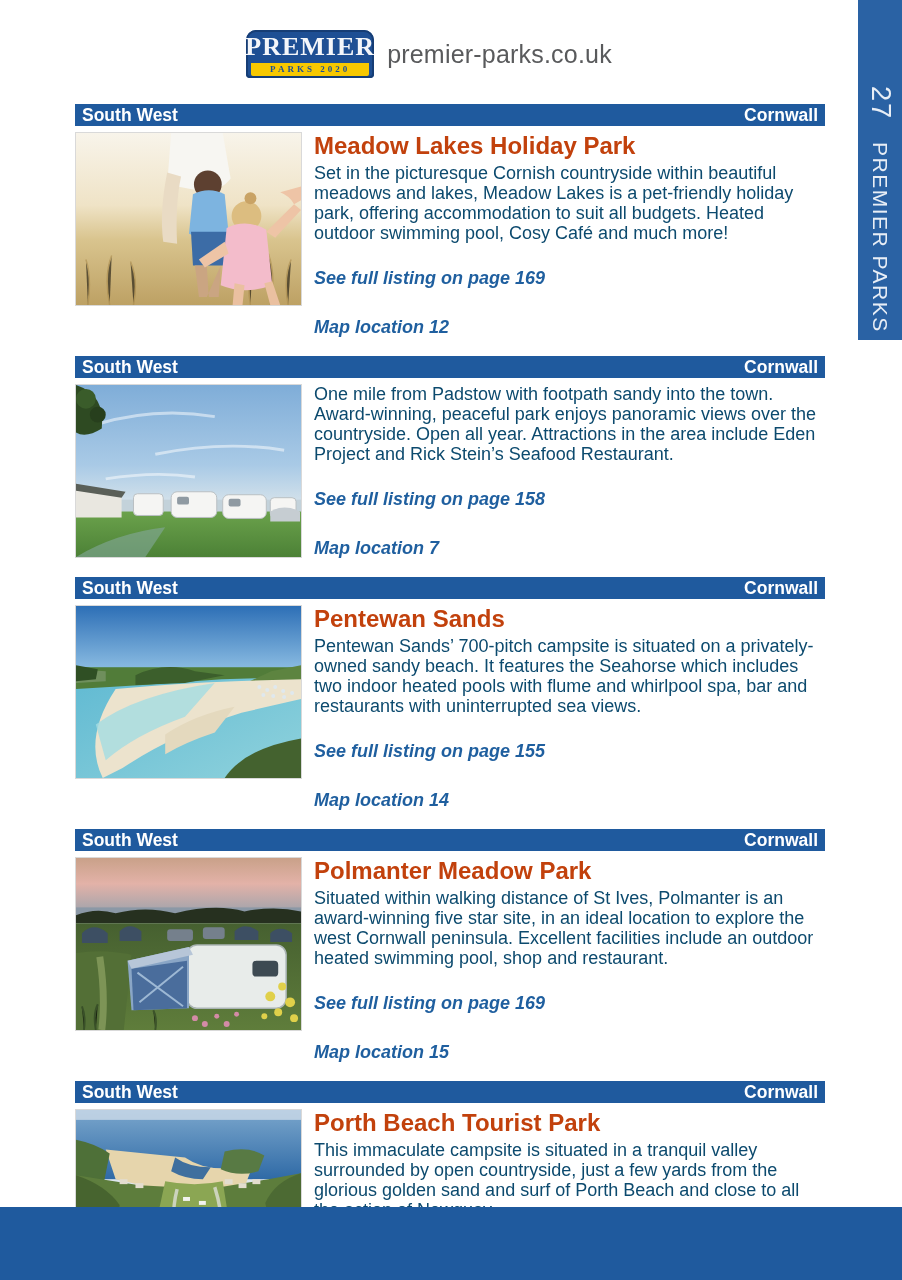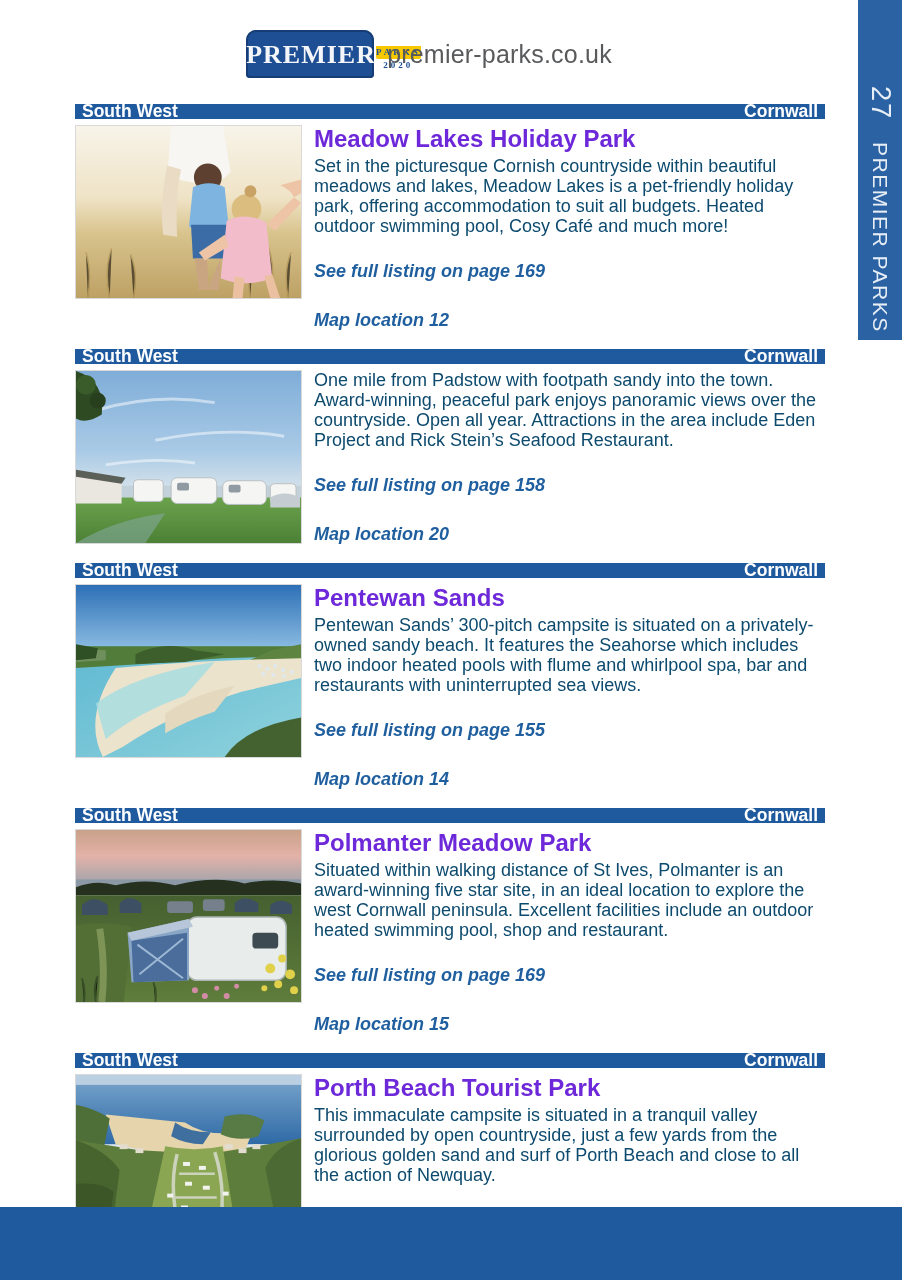--- a/index.html
+++ b/index.html
@@ -2,45 +2,45 @@
 <html><head>
 <meta charset="utf-8">
 <style>
   html,body{margin:0;padding:0;background:#ffffff;}
   body{font-family:"Liberation Sans",sans-serif;-webkit-font-smoothing:antialiased;}
   #page{position:relative;width:902px;height:1280px;background:#ffffff;overflow:hidden;}
 
   
   .header{position:absolute;top:30px;left:0;width:858px;display:flex;justify-content:center;align-items:center;}
   .logo-box{width:128px;height:48px;background:#1e4f94;border-radius:10px 10px 4px 4px;
-            box-shadow:inset 0 0 0 2px #163d75;display:flex;align-items:center;}
+            box-shadow:inset 0 0 0 2px #163d75;display:flex;flex-direction:column;align-items:center;}
   .logo-brand{font-family:"Liberation Serif",serif;color:#f4f6fa;font-size:26px;font-weight:bold;
               letter-spacing:1px;line-height:32px;margin-top:1px;}
   .logo-sub{background:#f7c800;color:#1e4f94;font-family:"Liberation Serif",serif;font-weight:bold;
             font-size:9px;letter-spacing:3px;width:118px;text-align:center;height:13px;line-height:13px;
             border-radius:0 0 2px 2px;margin-bottom:3px;}
   .site-url{color:#595a5c;font-size:25px;margin-left:13px;letter-spacing:0.2px;}
 
   
   .side-band{position:absolute;top:0;right:0;width:44px;height:340px;background:#2a62a4;
              display:flex;flex-direction:column;align-items:center;}
   .side-band .pagenum{writing-mode:vertical-rl;color:#e8eef6;font-size:27px;margin-top:86px;letter-spacing:2px;}
   .side-band .brand-vert{writing-mode:vertical-rl;color:#e8eef6;font-size:21px;margin-top:22px;letter-spacing:1.5px;}
 
   
   .listings{position:absolute;left:75px;top:104px;width:750px;}
   .card{margin-bottom:16px;}
-  .bar{height:15px;background:#1f5a9e;display:flex;justify-content:space-between;align-items:center;
+  .bar{height:22px;background:#1f5a9e;display:flex;justify-content:space-between;align-items:center;
        padding:0 7px;box-sizing:border-box;}
   .bar span{color:#ffffff;font-weight:bold;font-size:17.5px;}
   .row{display:flex;margin-top:6px;}
   .photo{width:227px;height:174px;flex:0 0 227px;border:1px solid #d9d9d9;box-sizing:border-box;overflow:hidden;background:#dde6ee;}
   .photo svg{display:block;width:100%;height:100%;}
   .txt{margin-left:12px;width:511px;}
-  .title{color:#6d28d9;font-weight:bold;font-size:24px;line-height:28px;margin:0 0 3px 0;}
+  .title{color:#c2410c;font-weight:bold;font-size:24px;line-height:28px;margin:0 0 3px 0;}
   .desc{color:#0c4a6e;font-size:18px;line-height:20px;}
   .lnk{color:#1f5f9f;font-size:18px;line-height:25.5px;font-weight:bold;font-style:italic;margin-top:23px;}
 
   .footer{position:absolute;left:0;bottom:0;width:902px;height:73px;background:#1f5a9e;}
 </style>
 </head>
 <body>
 
 <div id="page">
 
@@ -150,21 +150,21 @@
               </g>
             <path d="M196 128 q14 -8 30 0 v10 h-30 z" fill="#c6cdd2"></path>
             <path d="M0 0 q30 10 26 44 q-16 10 -26 4 z" fill="#2e4a22"></path>
             <circle cx="10" cy="14" r="10" fill="#3a5c2a"></circle>
               <circle cx="22" cy="30" r="8" fill="#273f1d"></circle>
           </svg>
         </div>
         <div class="txt">
           <div class="desc">One mile from Padstow with footpath sandy into the town. Award-winning, peaceful park enjoys panoramic views over the countryside. Open all year. Attractions in the area include Eden Project and Rick Stein’s Seafood Restaurant.</div>
           <div class="lnk">See full listing on page 158</div>
-          <div class="lnk">Map location 20</div>
+          <div class="lnk">Map location 7</div>
         </div>
       </div>
     </div>
 
     <div class="card">
       <div class="bar">
         <span>South West</span>
         <span>Cornwall</span>
       </div>
       <div class="row">
@@ -198,21 +198,21 @@
                 <circle cx="199" cy="91" r="2"></circle>
                 <circle cx="210" cy="92" r="2"></circle>
                 <circle cx="218" cy="88" r="2"></circle>
               </g>
             <path d="M150 174 q20 -30 77 -40 v40 z" fill="#44622f"></path>
             <path d="M0 60 l22 4 -2 10 -20 2 z" fill="#2f4f24"></path>
           </svg>
         </div>
         <div class="txt">
           <div class="title">Pentewan Sands</div>
-          <div class="desc">Pentewan Sands’ 300-pitch campsite is situated on a privately-owned sandy beach. It features the Seahorse which includes two indoor heated pools with flume and whirlpool spa, bar and restaurants with uninterrupted sea views.</div>
+          <div class="desc">Pentewan Sands’ 700-pitch campsite is situated on a privately-owned sandy beach. It features the Seahorse which includes two indoor heated pools with flume and whirlpool spa, bar and restaurants with uninterrupted sea views.</div>
           <div class="lnk">See full listing on page 155</div>
           <div class="lnk">Map location 14</div>
         </div>
       </div>
     </div>
 
     <div class="card">
       <div class="bar">
         <span>South West</span>
         <span>Cornwall</span>

